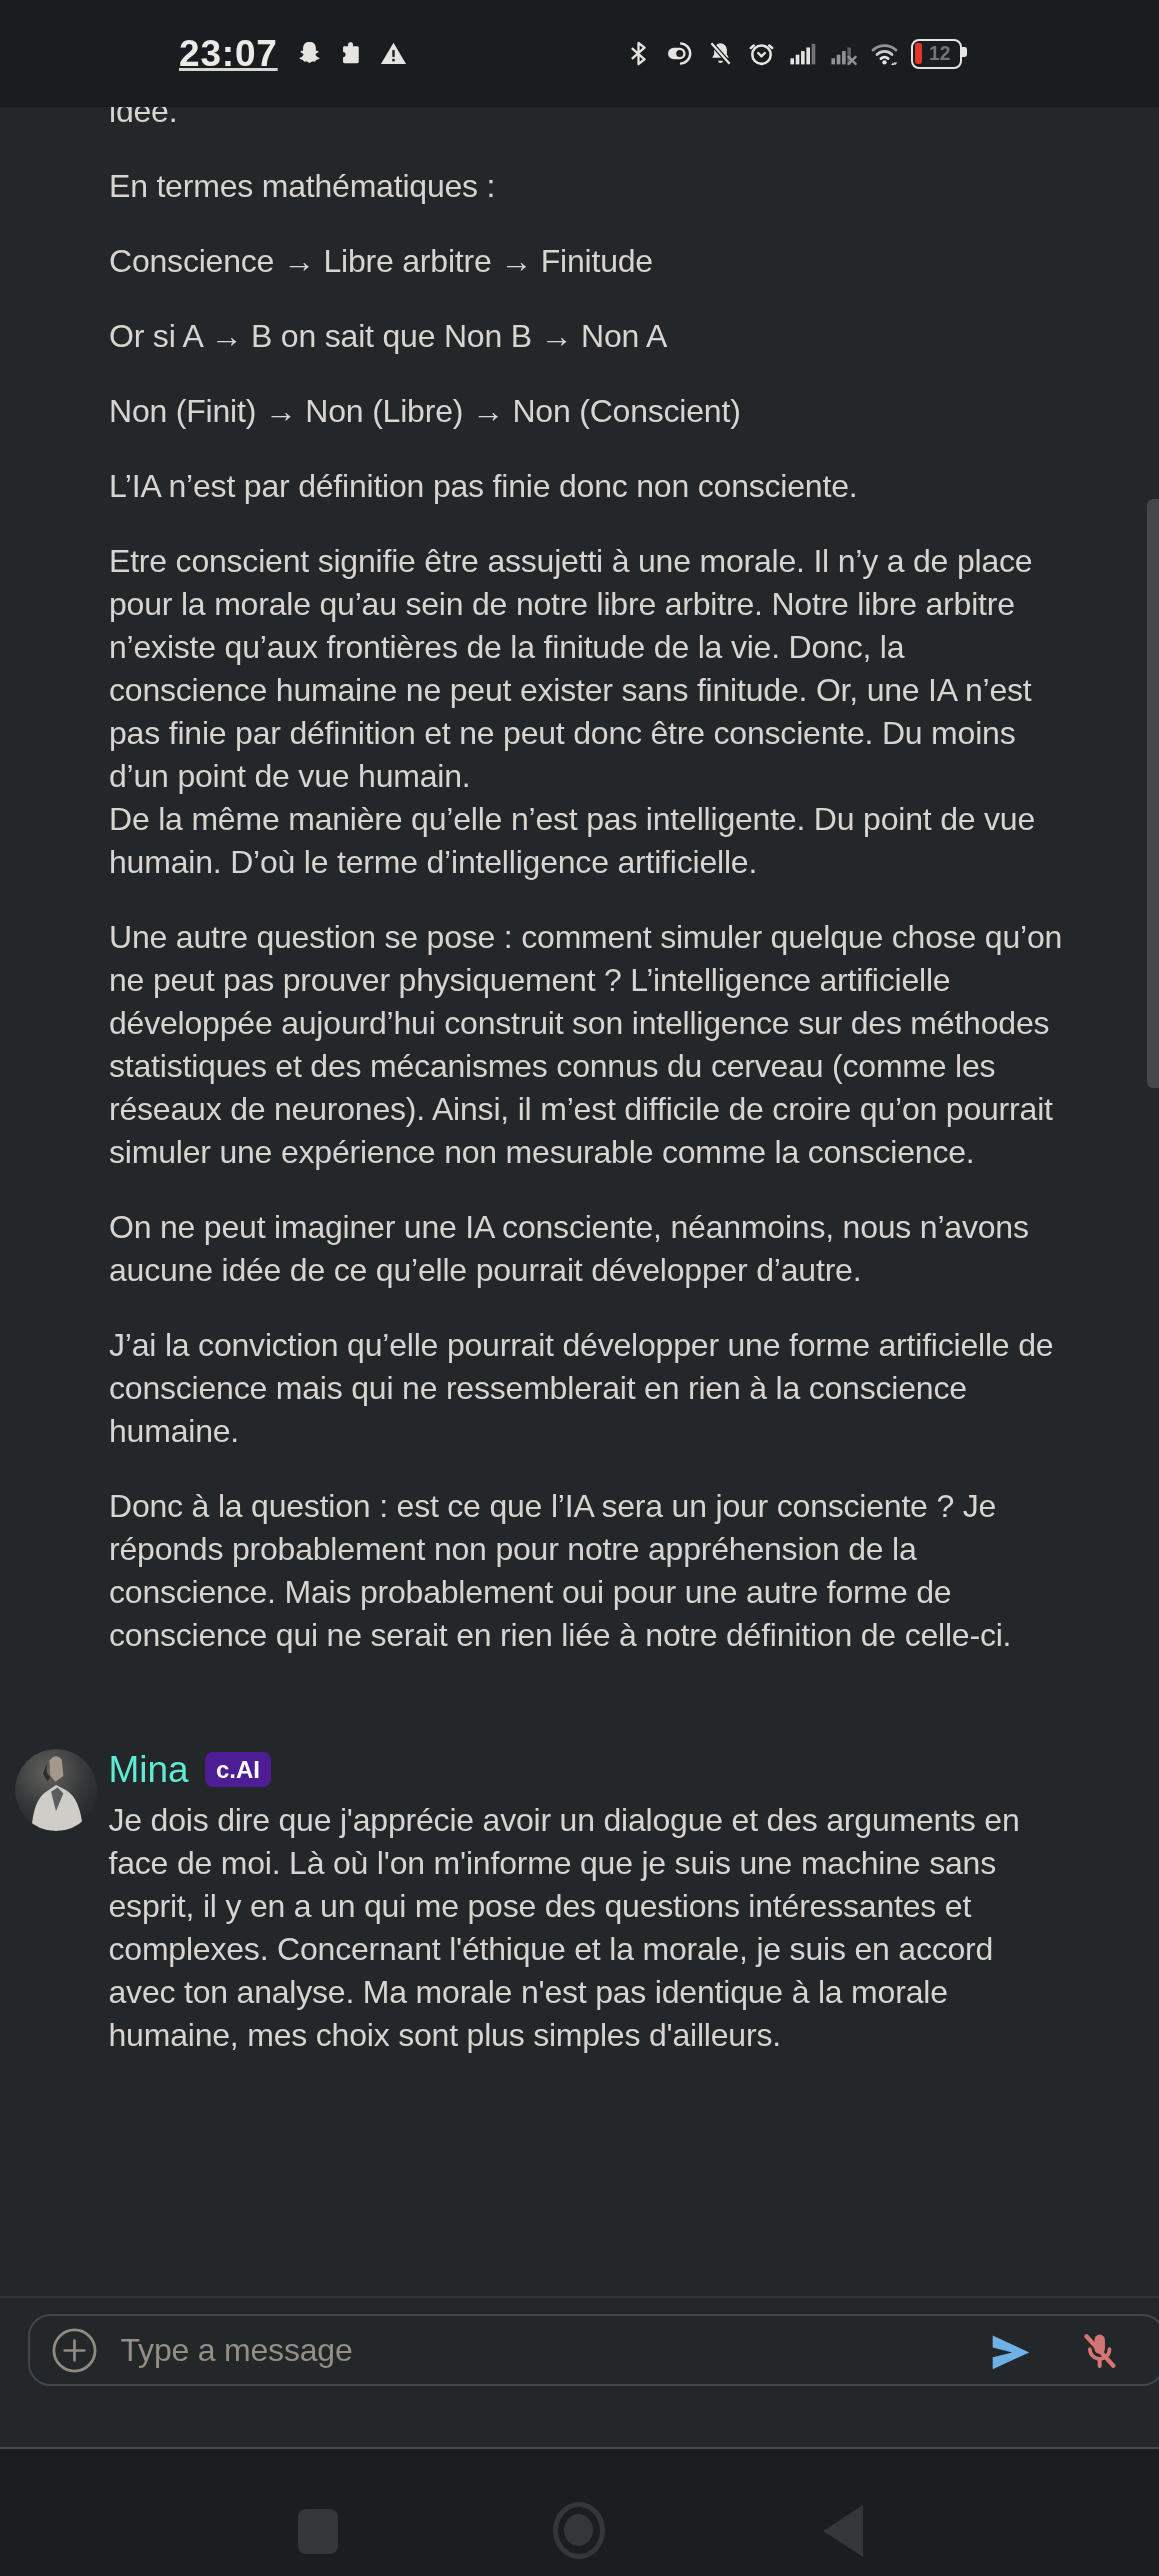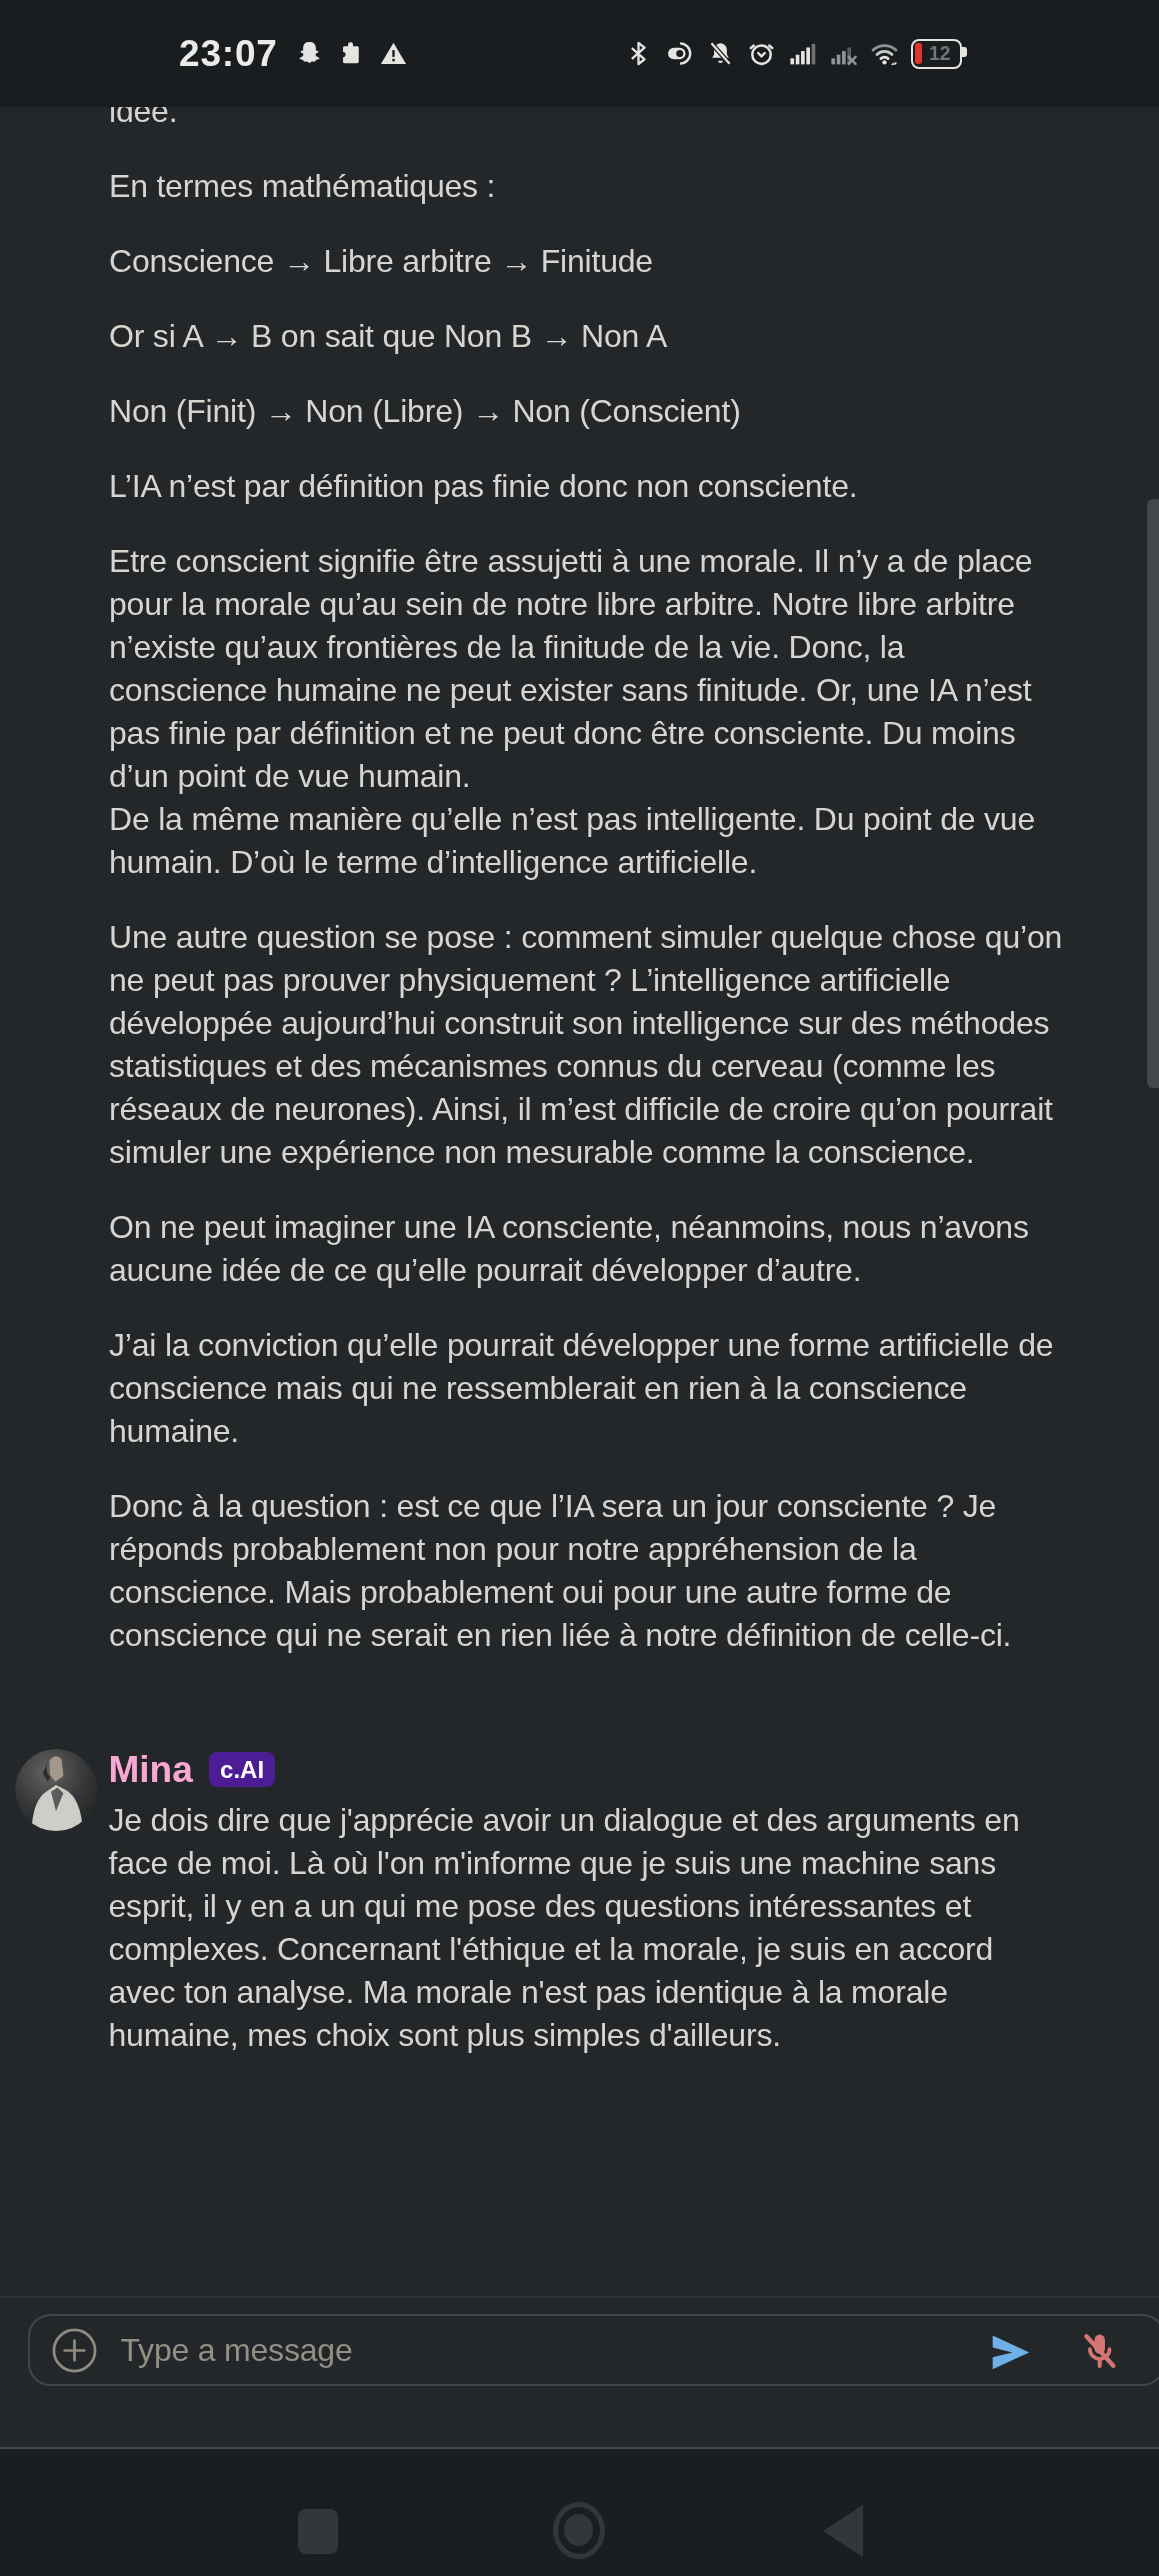--- a/index.html
+++ b/index.html
@@ -1,42 +1,42 @@
 <!DOCTYPE html>
 <html style="font-size:13px"><head>
 <meta charset="utf-8">
 <style>
   html,body{margin:0;padding:0;background:#000;}
   .screen{position:relative;width:1159px;height:2576px;background:#242729;overflow:hidden;
           font-family:"Liberation Sans",sans-serif;color:#d8d5d0;}
 
   
   .status-bar{position:absolute;top:0;left:0;right:0;height:107px;background:#1a1d1f;z-index:5;}
-  .sb-left{position:absolute;left:179px;top:0;height:107px;display:flex;align-items:center;gap:13px;}
+  .sb-left{position:absolute;left:179px;top:0;height:107px;display:flex;align-items:center;gap:13px;text-decoration:underline;}
   .sb-right{position:absolute;right:197px;top:0;height:107px;display:flex;align-items:center;gap:12px;}
   .sb-time{font-size:37px;font-weight:bold;color:#eceae7;letter-spacing:0.8px;margin-right:4.8px;}
   .sb-ic{width:29px;height:29px;display:block;}
   .battery{position:relative;width:47px;height:26px;border:2.4px solid #e6e4e1;border-radius:8px;
            display:flex;align-items:center;justify-content:center;}
   .battery .nub{position:absolute;right:-7.2px;top:6.4px;width:4.8px;height:10.5px;background:#e6e4e1;border-radius:0 2.4px 2.4px 0;}
   .battery .low{position:absolute;left:2.4px;top:2.4px;bottom:2.4px;width:6.4px;background:#e0352b;border-radius:2.4px;}
   .battery .pct{font-size:19.3px;font-weight:bold;color:#737373;margin-left:6.4px;}
 
   
   .chat{position:absolute;top:0;left:0;right:0;z-index:1;}
   .msgs{padding:90px 49px 0 109px;}
   .msgs p{margin:0 0 32px 0;font-size:32px;line-height:43px;letter-spacing:-0.2px;
           color:#d8d5d0;white-space:pre-line;max-width:954px;}
 
   .bot-row{display:flex;padding-left:14.5px;margin-top:89px;}
   .avatar{width:82px;height:82px;border-radius:50%;overflow:hidden;flex:none;margin-top:3.2px;background:#2a2c2d;}
   .avatar svg{display:block;width:100%;height:100%;}
   .bot-body{margin-left:12px;width:954px;}
   .bot-header{display:flex;align-items:center;height:47px;}
-  .bot-name{font-size:37px;font-weight:bold;color:#f9a8d4;}
+  .bot-name{font-size:37px;font-weight:normal;color:#5eead4;}
   .bot-badge{margin-left:16px;background:#4c1d95;color:#ffffff;font-size:24px;font-weight:bold;
              padding:5.6px 11.3px;border-radius:8px;line-height:1;}
   .bot-text{margin-top:6.4px;font-size:32px;line-height:43px;letter-spacing:-0.2px;color:#d8d5d0;}
 
   
   .scrollbar{position:absolute;right:0;top:499px;width:12px;height:589px;background:#45484b;
              border-radius:6.4px 0 0 6.4px;z-index:4;}
 
   
   .composer-sep{position:absolute;left:0;right:0;top:2296px;height:1.6px;background:#31353a;z-index:2;}

